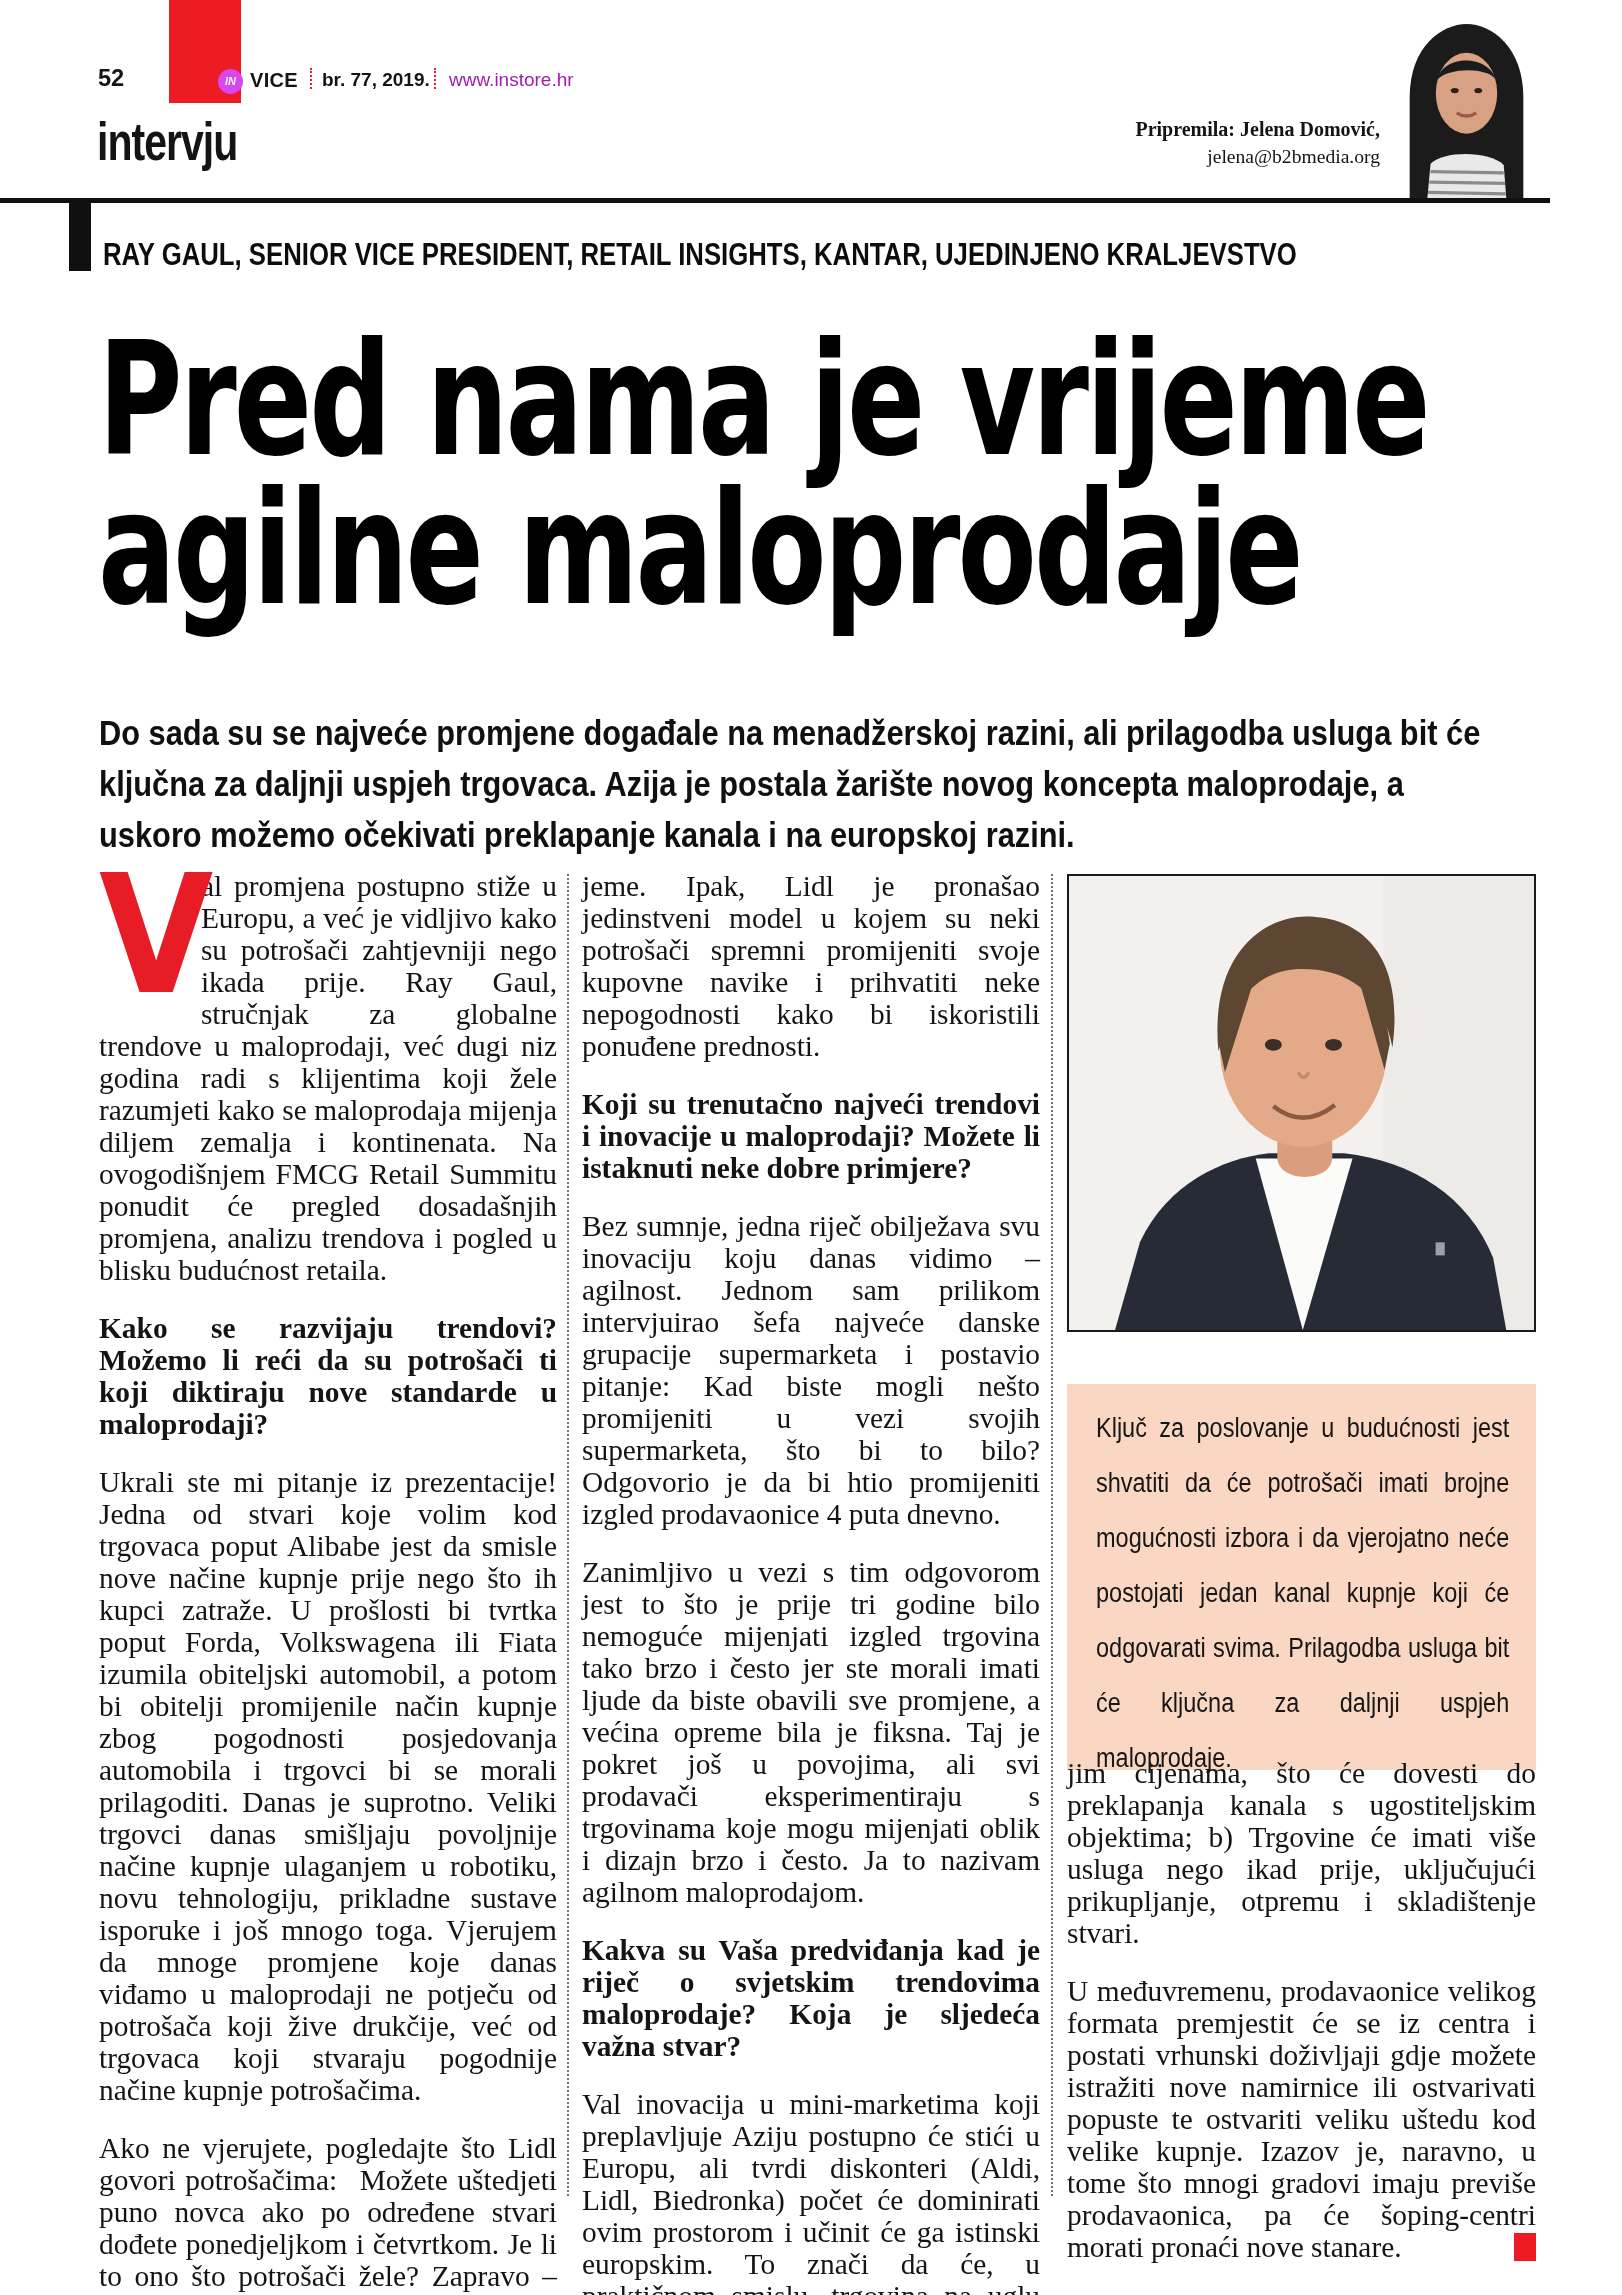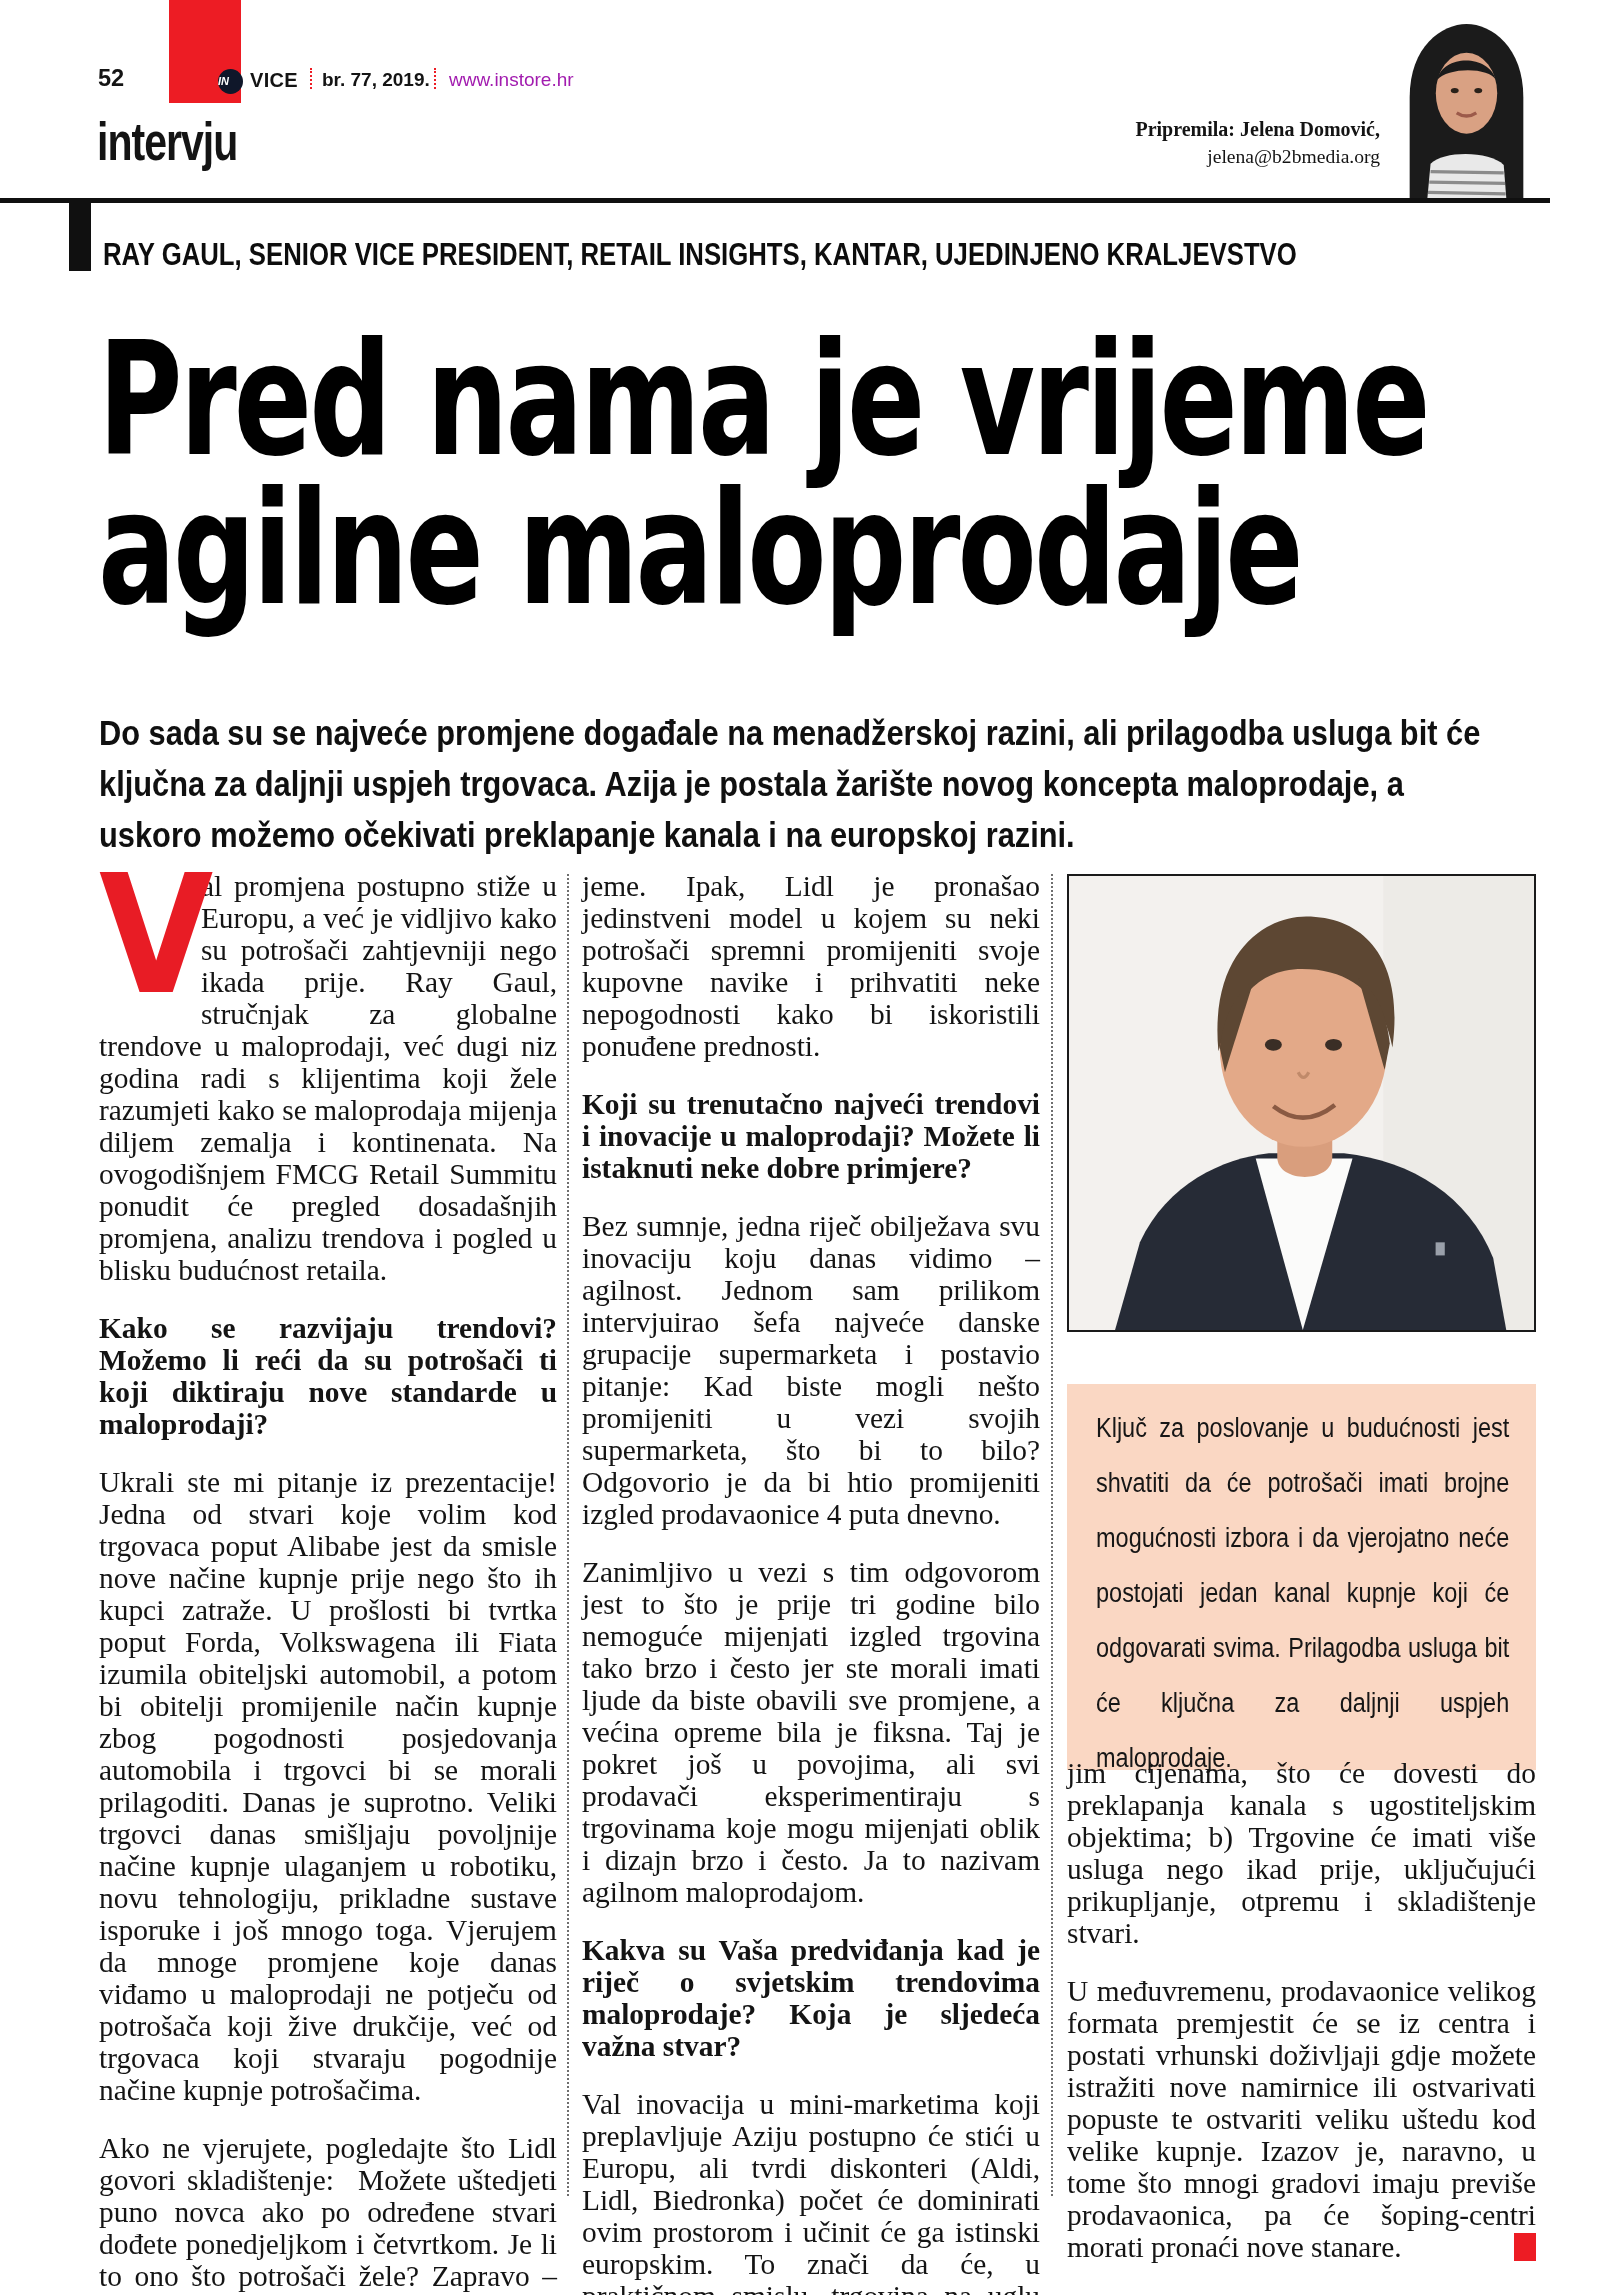--- a/index.html
+++ b/index.html
@@ -4,22 +4,22 @@
 <style>
   html,body{margin:0;padding:0;background:#6f6f6f;}
   .page{position:relative;width:1623px;height:2295px;margin:0 auto;background:#ffffff;
         font-family:"Liberation Serif","DejaVu Serif",serif;color:#141414;overflow:hidden;}
 
   
   .pageno{position:absolute;left:98px;top:65px;font-family:"Liberation Sans",sans-serif;
           font-weight:700;font-size:23.6px;line-height:26px;}
   .logo-red{position:absolute;left:169px;top:0;width:72px;height:103px;background:#ed1c24;}
   .logo-circle{position:absolute;left:218px;top:69px;width:25px;height:25px;border-radius:50%;
-          background:#0f172a;color:#fff;font-family:"Liberation Sans",sans-serif;font-weight:700;
-          font-style:italic;font-size:11px;line-height:25px;}
+          background:#d946ef;color:#fff;font-family:"Liberation Sans",sans-serif;font-weight:700;
+          font-style:italic;font-size:11px;line-height:25px;text-align:center;}
   .logo-store{position:absolute;left:250px;top:67px;font-family:"Liberation Sans",sans-serif;
           font-weight:700;font-size:20px;line-height:26px;letter-spacing:0.3px;}
   .hdr-div{position:absolute;top:68px;width:0;height:21px;border-left:2.6px dotted #ed1c24;}
   .hdr-div.d1{left:310px;} .hdr-div.d2{left:434px;}
   .issue{position:absolute;left:322px;top:67px;font-family:"Liberation Sans",sans-serif;
           font-weight:700;font-size:19px;line-height:26px;}
   .site{position:absolute;left:449px;top:67px;font-family:"Liberation Sans",sans-serif;
           font-weight:400;font-size:19px;line-height:26px;color:#a21caf;}
   .section-title{position:absolute;left:97px;top:113px;font-family:"Liberation Sans",sans-serif;
           font-weight:800;font-size:54px;line-height:56px;letter-spacing:-1.3px;
@@ -110,21 +110,21 @@
 agilne maloprodaje</h1>
   <div class="lead">Do sada su se najveće promjene događale na menadžerskoj razini, ali prilagodba usluga bit će ključna za daljnji uspjeh trgovaca. Azija je postala žarište novog koncepta maloprodaje, a uskoro možemo očekivati preklapanje kanala i na europskoj razini.</div>
 
   <div class="vsep s1"></div>
   <div class="vsep s2"></div>
 
   <div class="col col1">
     <p><span class="dropcap">V</span><span>al promjena postupno stiže u Europu, a već je vidljivo kako su potrošači zahtjevniji nego ikada prije. Ray Gaul, stručnjak za globalne trendove u maloprodaji, već dugi niz godina radi s klijentima koji žele razumjeti kako se maloprodaja mijenja diljem zemalja i kontinenata. Na ovogodišnjem FMCG Retail Summitu ponudit će pregled dosadašnjih promjena, analizu trendova i pogled u blisku budućnost retaila.</span></p>
     <p class="q">Kako se razvijaju trendovi? Možemo li reći da su potrošači ti koji diktiraju nove standarde u maloprodaji?</p>
     <p>Ukrali ste mi pitanje iz prezentacije! Jedna od stvari koje volim kod trgovaca poput Alibabe jest da smisle nove načine kupnje prije nego što ih kupci zatraže. U prošlosti bi tvrtka poput Forda, Volkswagena ili Fiata izumila obiteljski automobil, a potom bi obitelji promijenile način kupnje zbog pogodnosti posjedovanja automobila i trgovci bi se morali prilagoditi. Danas je suprotno. Veliki trgovci danas smišljaju povoljnije načine kupnje ulaganjem u robotiku, novu tehnologiju, prikladne sustave isporuke i još mnogo toga. Vjerujem da mnoge promjene koje danas viđamo u maloprodaji ne potječu od potrošača koji žive drukčije, već od trgovaca koji stvaraju pogodnije načine kupnje potrošačima.</p>
-    <p><span>Ako ne vjerujete, pogledajte što Lidl govori skladištenje: </span><span class="it">Možete uštedjeti puno novca ako po određene stvari dođete ponedjeljkom i četvrtkom</span><span>. Je li to ono što potrošači žele? Zapravo – nije, radije bi kupovali u za njih prikladnije dane/vri-</span></p>
+    <p><span>Ako ne vjerujete, pogledajte što Lidl govori potrošačima: </span><span class="it">Možete uštedjeti puno novca ako po određene stvari dođete ponedjeljkom i četvrtkom</span><span>. Je li to ono što potrošači žele? Zapravo – nije, radije bi kupovali u za njih prikladnije dane/vri-</span></p>
   </div>
 
   <div class="col col2">
     <p>jeme. Ipak, Lidl je pronašao jedinstveni model u kojem su neki potrošači spremni promijeniti svoje kupovne navike i prihvatiti neke nepogodnosti kako bi iskoristili ponuđene prednosti.</p>
     <p class="q">Koji su trenutačno najveći trendovi i inovacije u maloprodaji? Možete li istaknuti neke dobre primjere?</p>
     <p>Bez sumnje, jedna riječ obilježava svu inovaciju koju danas vidimo – agilnost. Jednom sam prilikom intervjuirao šefa najveće danske grupacije supermarketa i postavio pitanje: Kad biste mogli nešto promijeniti u vezi svojih supermarketa, što bi to bilo? Odgovorio je da bi htio promijeniti izgled prodavaonice 4 puta dnevno.</p>
     <p>Zanimljivo u vezi s tim odgovorom jest to što je prije tri godine bilo nemoguće mijenjati izgled trgovina tako brzo i često jer ste morali imati ljude da biste obavili sve promjene, a većina opreme bila je fiksna. Taj je pokret još u povojima, ali svi prodavači eksperimentiraju s trgovinama koje mogu mijenjati oblik i dizajn brzo i često. Ja to nazivam agilnom maloprodajom.</p>
     <p class="q">Kakva su Vaša predviđanja kad je riječ o svjetskim trendovima maloprodaje? Koja je sljedeća važna stvar?</p>
     <p>Val inovacija u mini-marketima koji preplavljuje Aziju postupno će stići u Europu, ali tvrdi diskonteri (Aldi, Lidl, Biedronka) počet će dominirati ovim prostorom i učinit će ga istinski europskim. To znači da će, u praktičnom smislu, trgovina na uglu obavljati dvije funkcije: a) Potrošači će imati bolji pristup zdravoj svježoj hrani po razumni-</p>
   </div>

